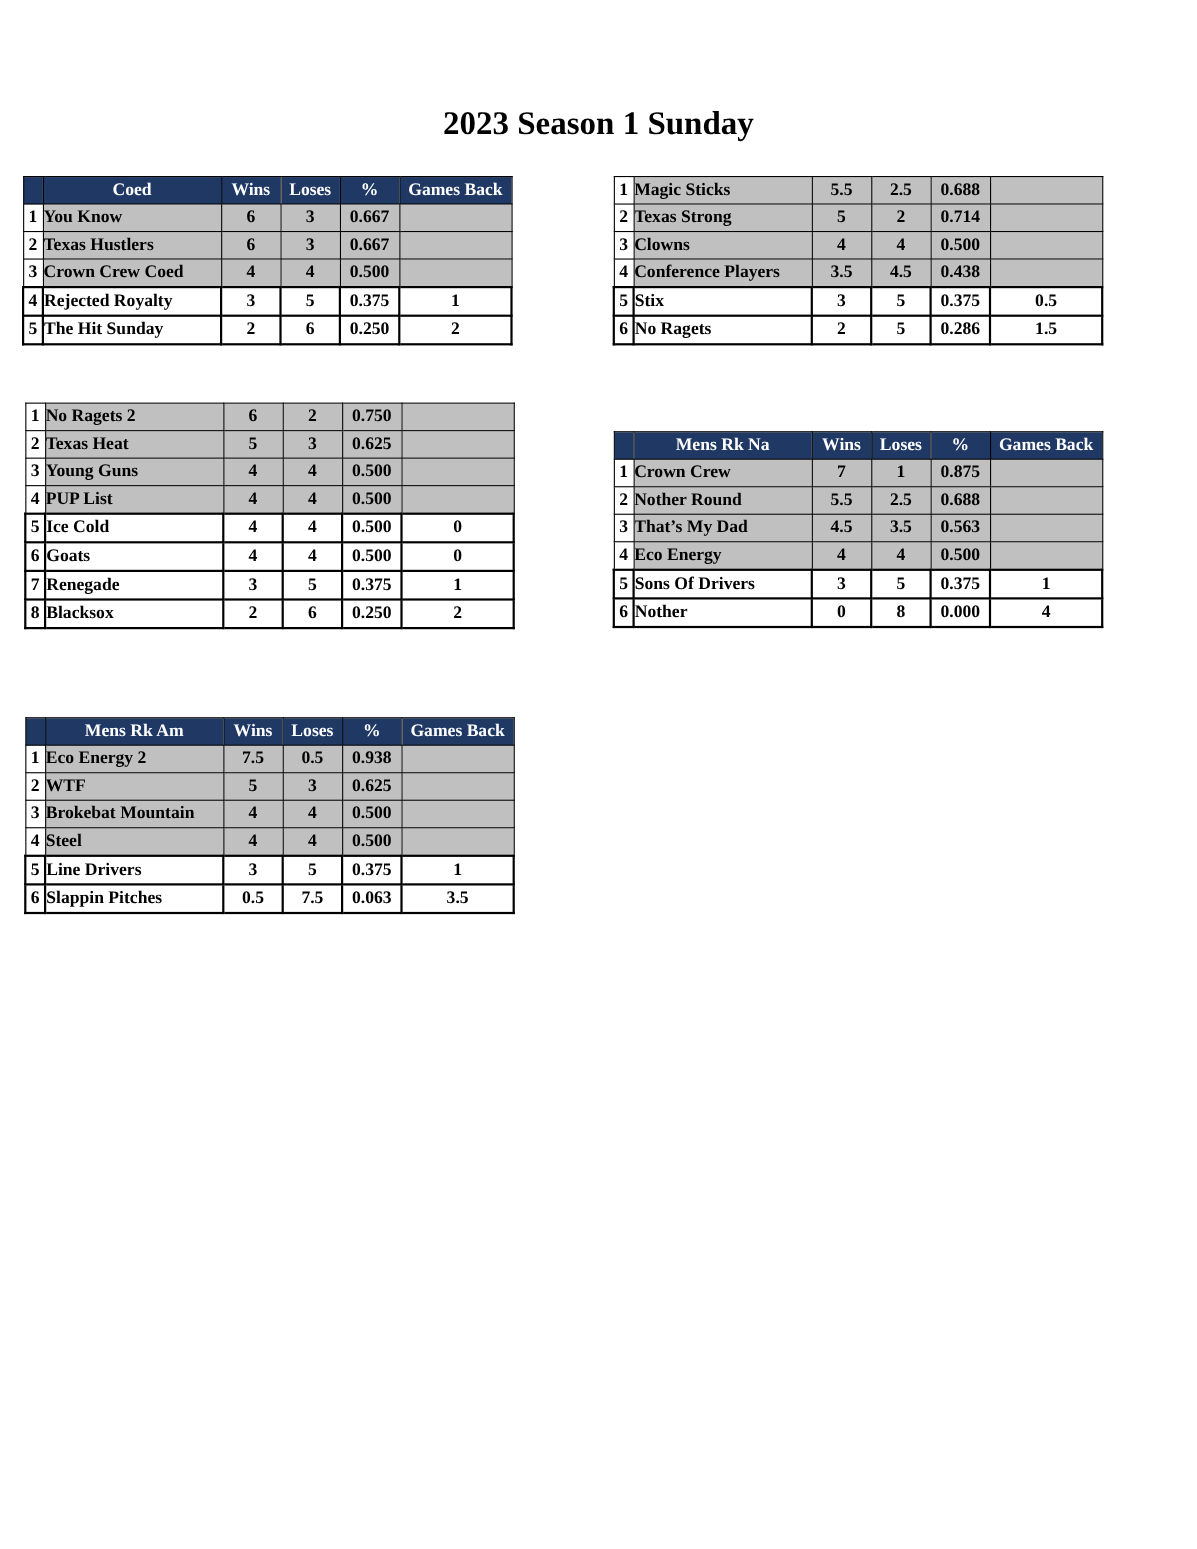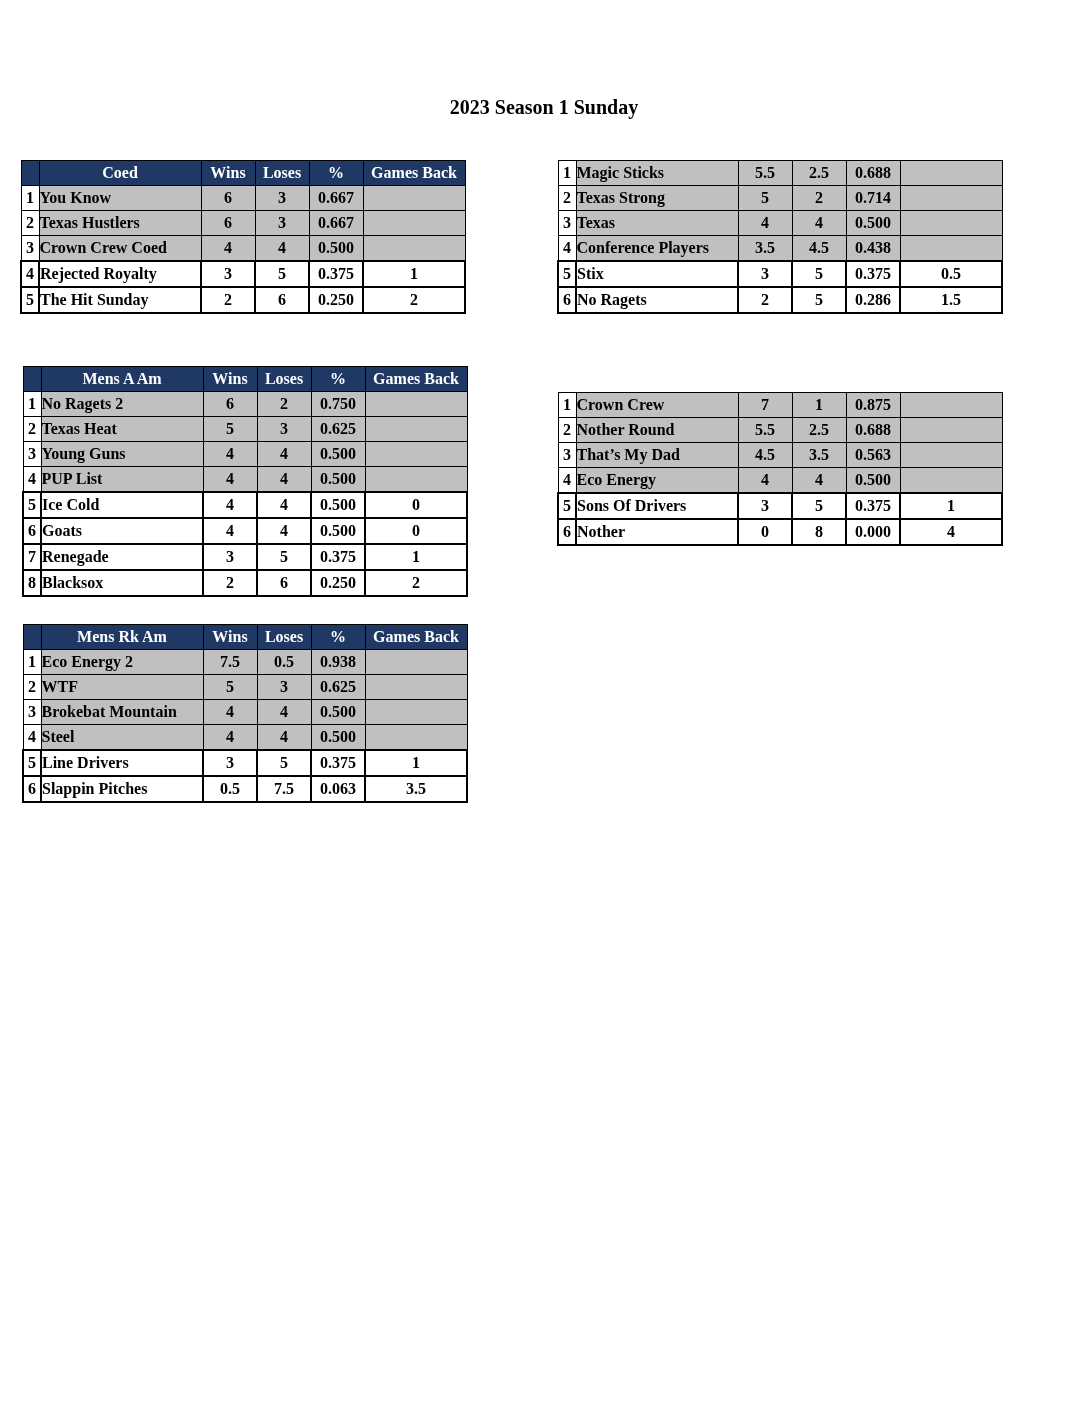--- a/index.html
+++ b/index.html
@@ -16,32 +16,32 @@
     font-weight: bold;
     color: #000000;
   }
   .page-title {
     position: absolute;
     top: 96px;
     left: 0;
     width: 100%;
     margin: 0;
     text-align: center;
-    font-size: 20px;
+    font-size: 30px;
     font-weight: bold;
     font-family: "Liberation Serif", "DejaVu Serif", serif;
   }
   .tbl-box {
     position: absolute;
   }
   #tbl-coed      { left: 20px;  top: 160px; }
   #tbl-mens-a-na { left: 557px; top: 160px; }
   #tbl-mens-a-am { left: 22px;  top: 366px; }
   #tbl-mens-rk-na{ left: 557px; top: 392px; }
-  #tbl-mens-rk-am{ left: 22px;  top: 624px; }
+  #tbl-mens-rk-am{ left: 22px;  top: 652px; }
 
   table.standings {
     border-collapse: collapse;
     table-layout: fixed;
     font-family: "Liberation Serif", "DejaVu Serif", serif;
     font-weight: bold;
     font-size: 16px;
   }
   table.standings th,
   table.standings td {
@@ -159,21 +159,21 @@
           <tr class="shaded">
             <td class="rank">2</td>
             <td class="team">Texas Strong</td>
             <td class="num">5</td>
             <td class="num">2</td>
             <td class="num">0.714</td>
             <td class="num"></td>
           </tr>
           <tr class="shaded">
             <td class="rank">3</td>
-            <td class="team">Texas</td>
+            <td class="team">Clowns</td>
             <td class="num">4</td>
             <td class="num">4</td>
             <td class="num">0.500</td>
             <td class="num"></td>
           </tr>
           <tr class="shaded">
             <td class="rank">4</td>
             <td class="team">Conference Players</td>
             <td class="num">3.5</td>
             <td class="num">4.5</td>
@@ -203,28 +203,20 @@
       <table class="standings">
         <colgroup>
           <col style="width:18px">
           <col style="width:162px">
           <col style="width:54px">
           <col style="width:54px">
           <col style="width:54px">
           <col style="width:102px">
         </colgroup>
         <tbody>
-          <tr>
-            <th class="rank"></th>
-            <th class="team">Mens A Am</th>
-            <th class="num">Wins</th>
-            <th class="num">Loses</th>
-            <th class="num">%</th>
-            <th class="num">Games Back</th>
-          </tr>
           <tr class="shaded">
             <td class="rank">1</td>
             <td class="team">No Ragets 2</td>
             <td class="num">6</td>
             <td class="num">2</td>
             <td class="num">0.750</td>
             <td class="num"></td>
           </tr>
           <tr class="shaded">
             <td class="rank">2</td>
@@ -289,20 +281,28 @@
       <table class="standings">
         <colgroup>
           <col style="width:18px">
           <col style="width:162px">
           <col style="width:54px">
           <col style="width:54px">
           <col style="width:54px">
           <col style="width:102px">
         </colgroup>
         <tbody>
+          <tr>
+            <th class="rank"></th>
+            <th class="team">Mens Rk Na</th>
+            <th class="num">Wins</th>
+            <th class="num">Loses</th>
+            <th class="num">%</th>
+            <th class="num">Games Back</th>
+          </tr>
           <tr class="shaded">
             <td class="rank">1</td>
             <td class="team">Crown Crew</td>
             <td class="num">7</td>
             <td class="num">1</td>
             <td class="num">0.875</td>
             <td class="num"></td>
           </tr>
           <tr class="shaded">
             <td class="rank">2</td>

